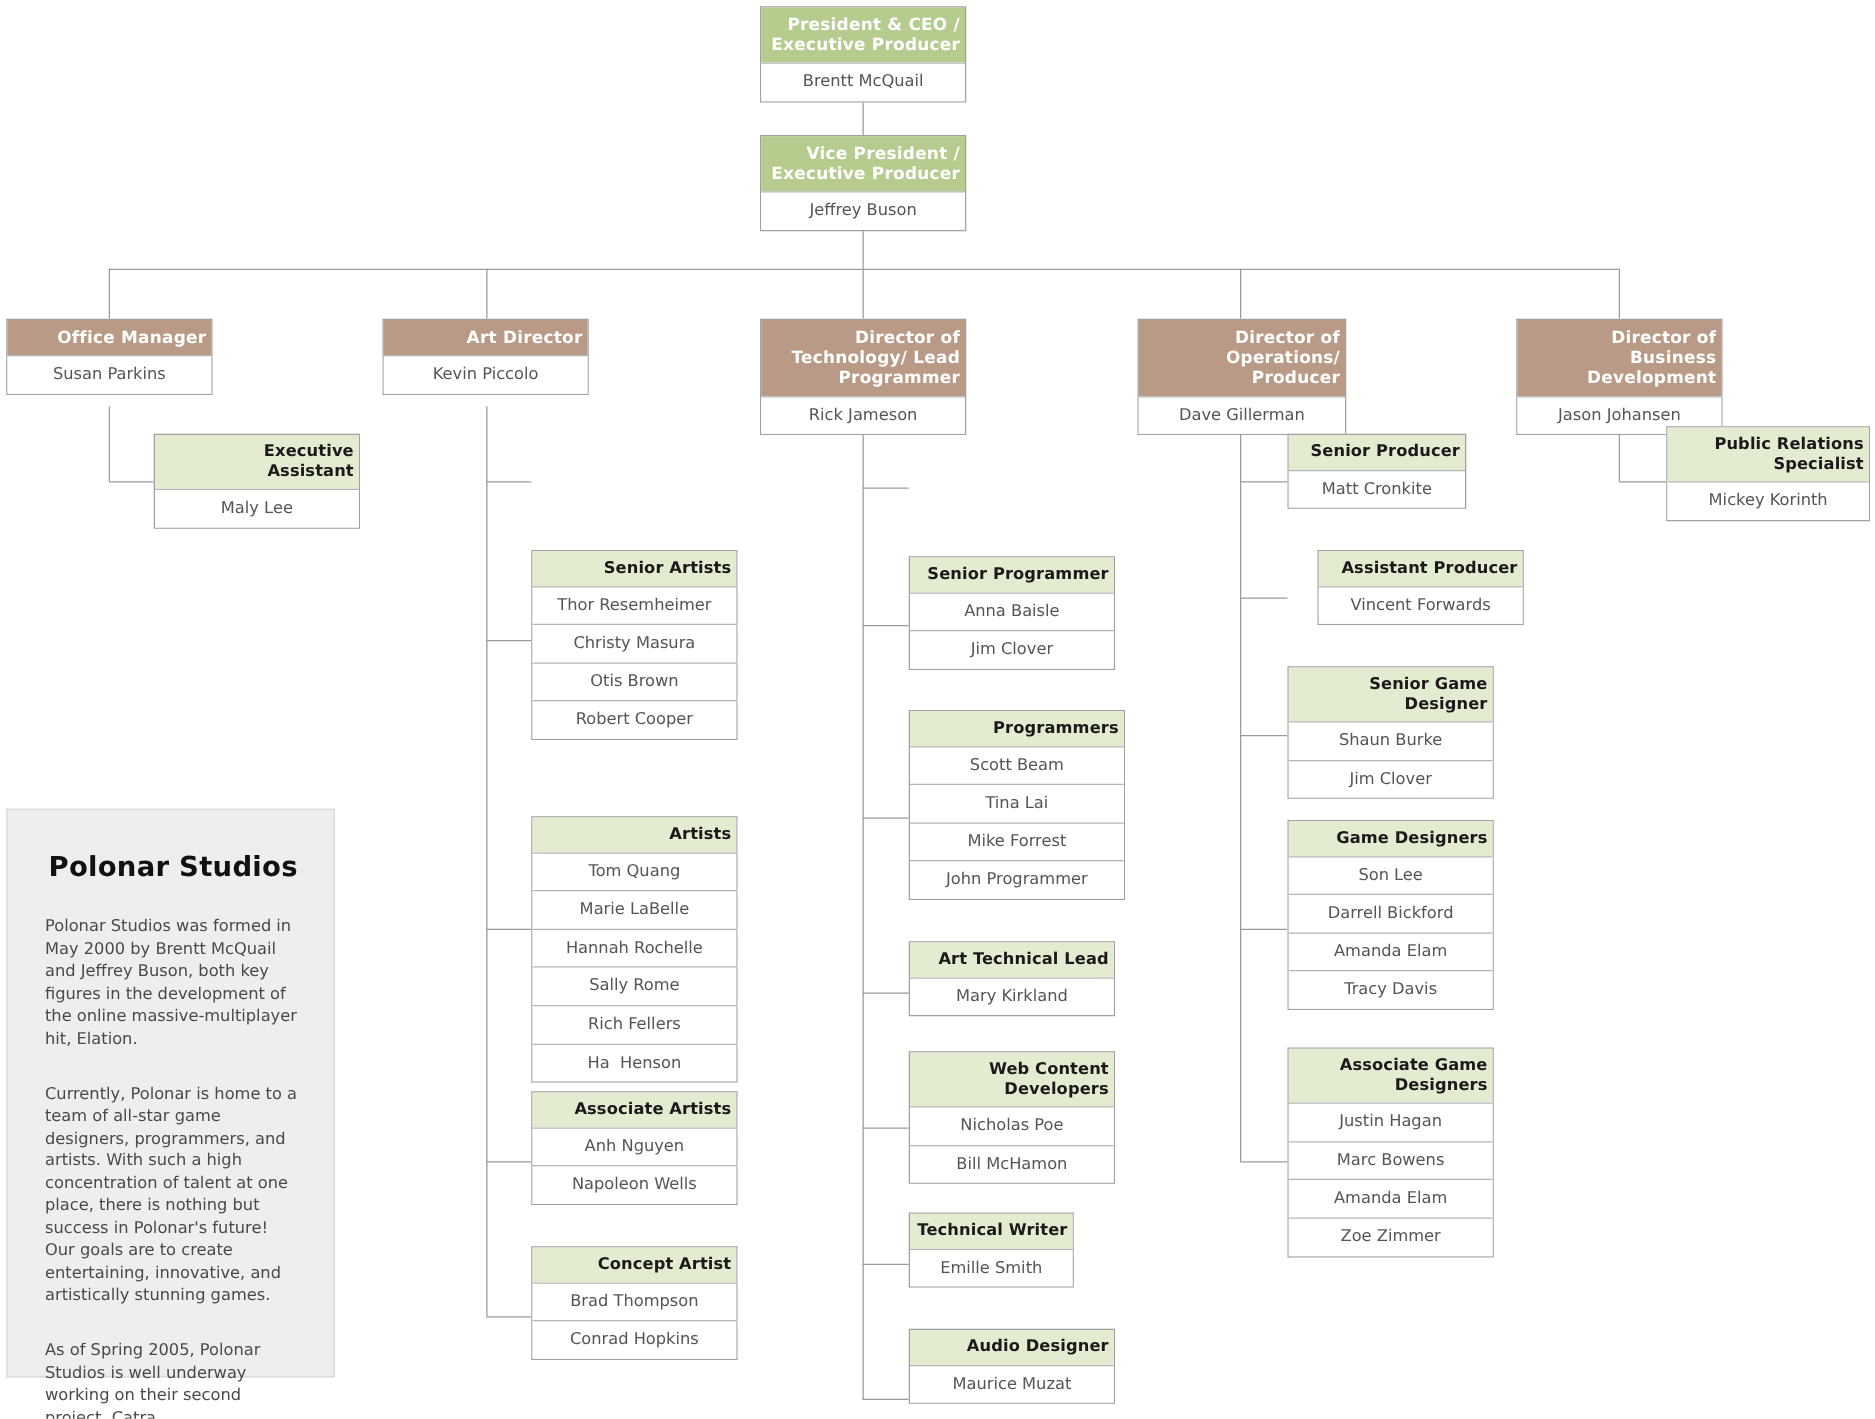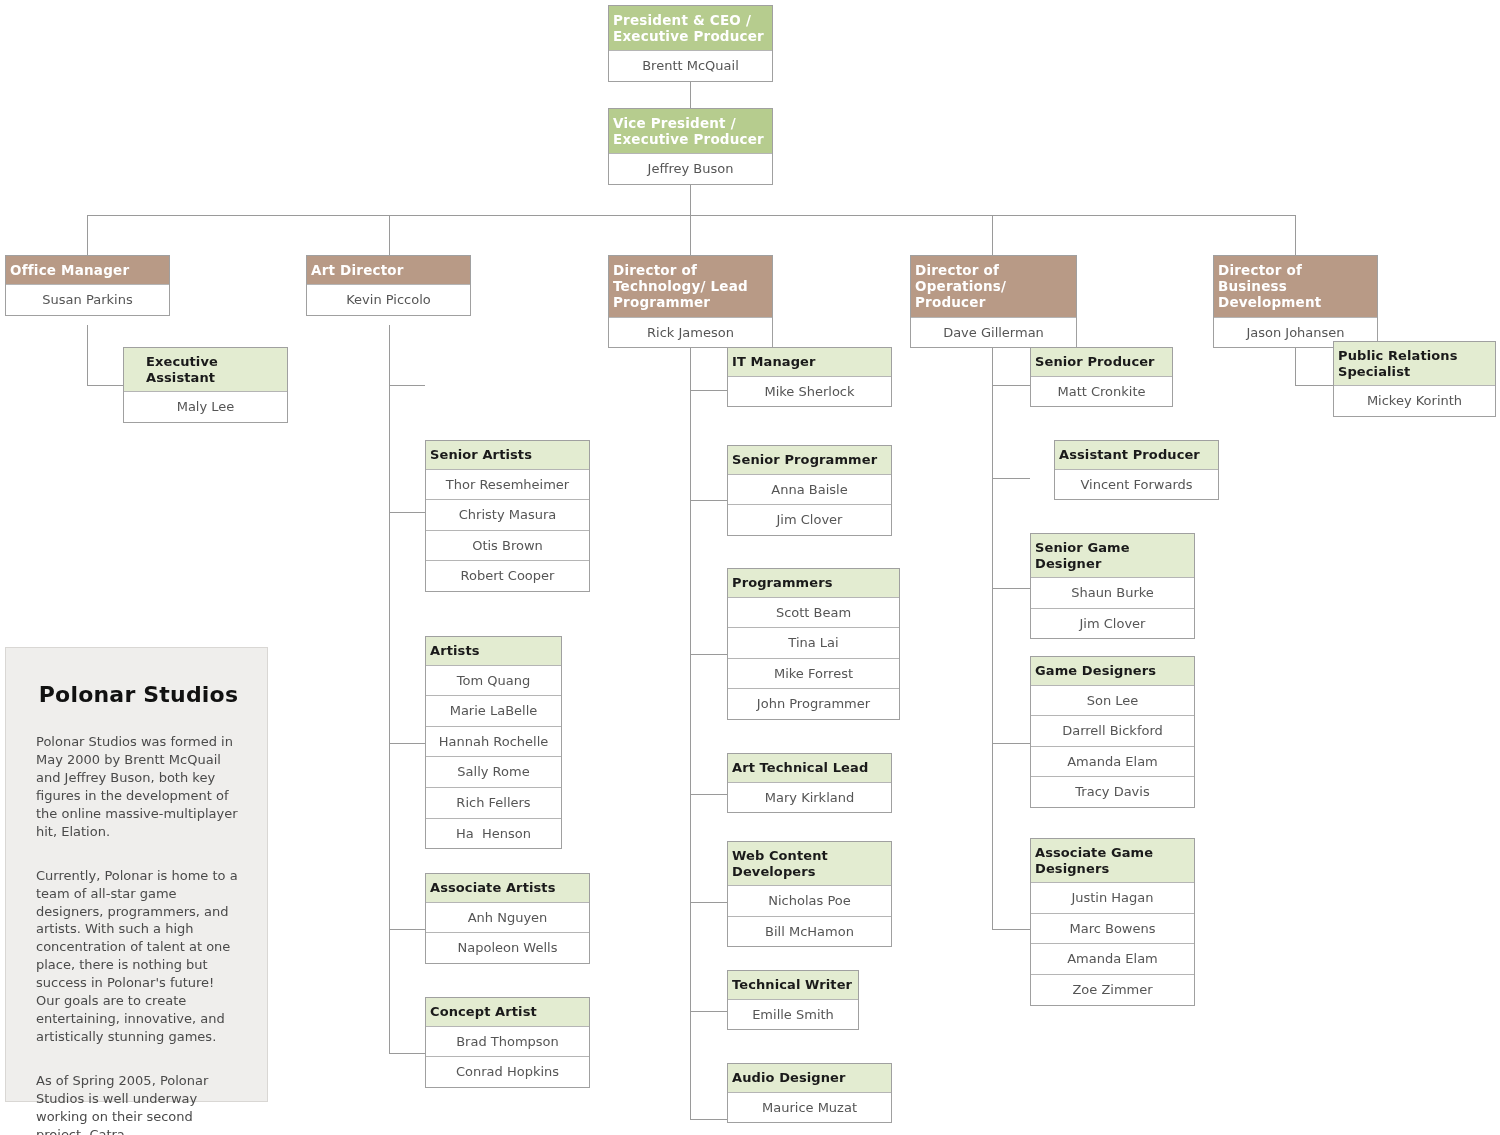--- a/index.html
+++ b/index.html
@@ -27,21 +27,21 @@
   .line.h { height: 1px; }
   .line.v { width: 1px; }
 
   
   .node {
     position: absolute;
     border: 1px solid #a0a0a0;
     background: #ffffff;
   }
   .node .hdr {
-    text-align: left;
+    text-align: right;
     font-weight: bold;
     line-height: 1.2;
     padding: 6px 4px;
   }
   .node .hdr.green-dark {
     background: #b6cc8e;
     color: #ffffff;
     font-size: 13.5px;
     letter-spacing: 0.2px;
   }
@@ -162,21 +162,21 @@
     <div class="hdr brown" style="white-space: pre-line;">Art Director</div>
     <div class="row">Kevin Piccolo</div>
   </div>
   <div class="node" style="left:425px; top:440px; width:165px;">
     <div class="hdr green-light" style="white-space: pre-line;">Senior Artists</div>
     <div class="row">Thor Resemheimer</div>
     <div class="row">Christy Masura</div>
     <div class="row">Otis Brown</div>
     <div class="row">Robert Cooper</div>
   </div>
-  <div class="node" style="left:425px; top:636px; width:137px;">
+  <div class="node" style="left:425px; top:653px; width:165px;">
     <div class="hdr green-light" style="white-space: pre-line;">Artists</div>
     <div class="row">Tom Quang</div>
     <div class="row">Marie LaBelle</div>
     <div class="row">Hannah Rochelle</div>
     <div class="row">Sally Rome</div>
     <div class="row">Rich Fellers</div>
     <div class="row">Ha  Henson</div>
   </div>
   <div class="node" style="left:425px; top:873px; width:165px;">
     <div class="hdr green-light" style="white-space: pre-line;">Associate Artists</div>
@@ -188,24 +188,20 @@
     <div class="row">Brad Thompson</div>
     <div class="row">Conrad Hopkins</div>
   </div>
 
   <div class="node" style="left:608px; top:255px; width:165px;">
     <div class="hdr brown" style="white-space: pre-line;">Director of
 Technology/ Lead
 Programmer</div>
     <div class="row">Rick Jameson</div>
   </div>
-  <div class="node" style="left:727px; top:347px; width:165px;">
-    <div class="hdr green-light" style="white-space: pre-line;">IT Manager</div>
-    <div class="row">Mike Sherlock</div>
-  </div>
   <div class="node" style="left:727px; top:445px; width:165px;">
     <div class="hdr green-light" style="white-space: pre-line;">Senior Programmer</div>
     <div class="row">Anna Baisle</div>
     <div class="row">Jim Clover</div>
   </div>
   <div class="node" style="left:727px; top:568px; width:173px;">
     <div class="hdr green-light" style="white-space: pre-line;">Programmers</div>
     <div class="row">Scott Beam</div>
     <div class="row">Tina Lai</div>
     <div class="row">Mike Forrest</div>

